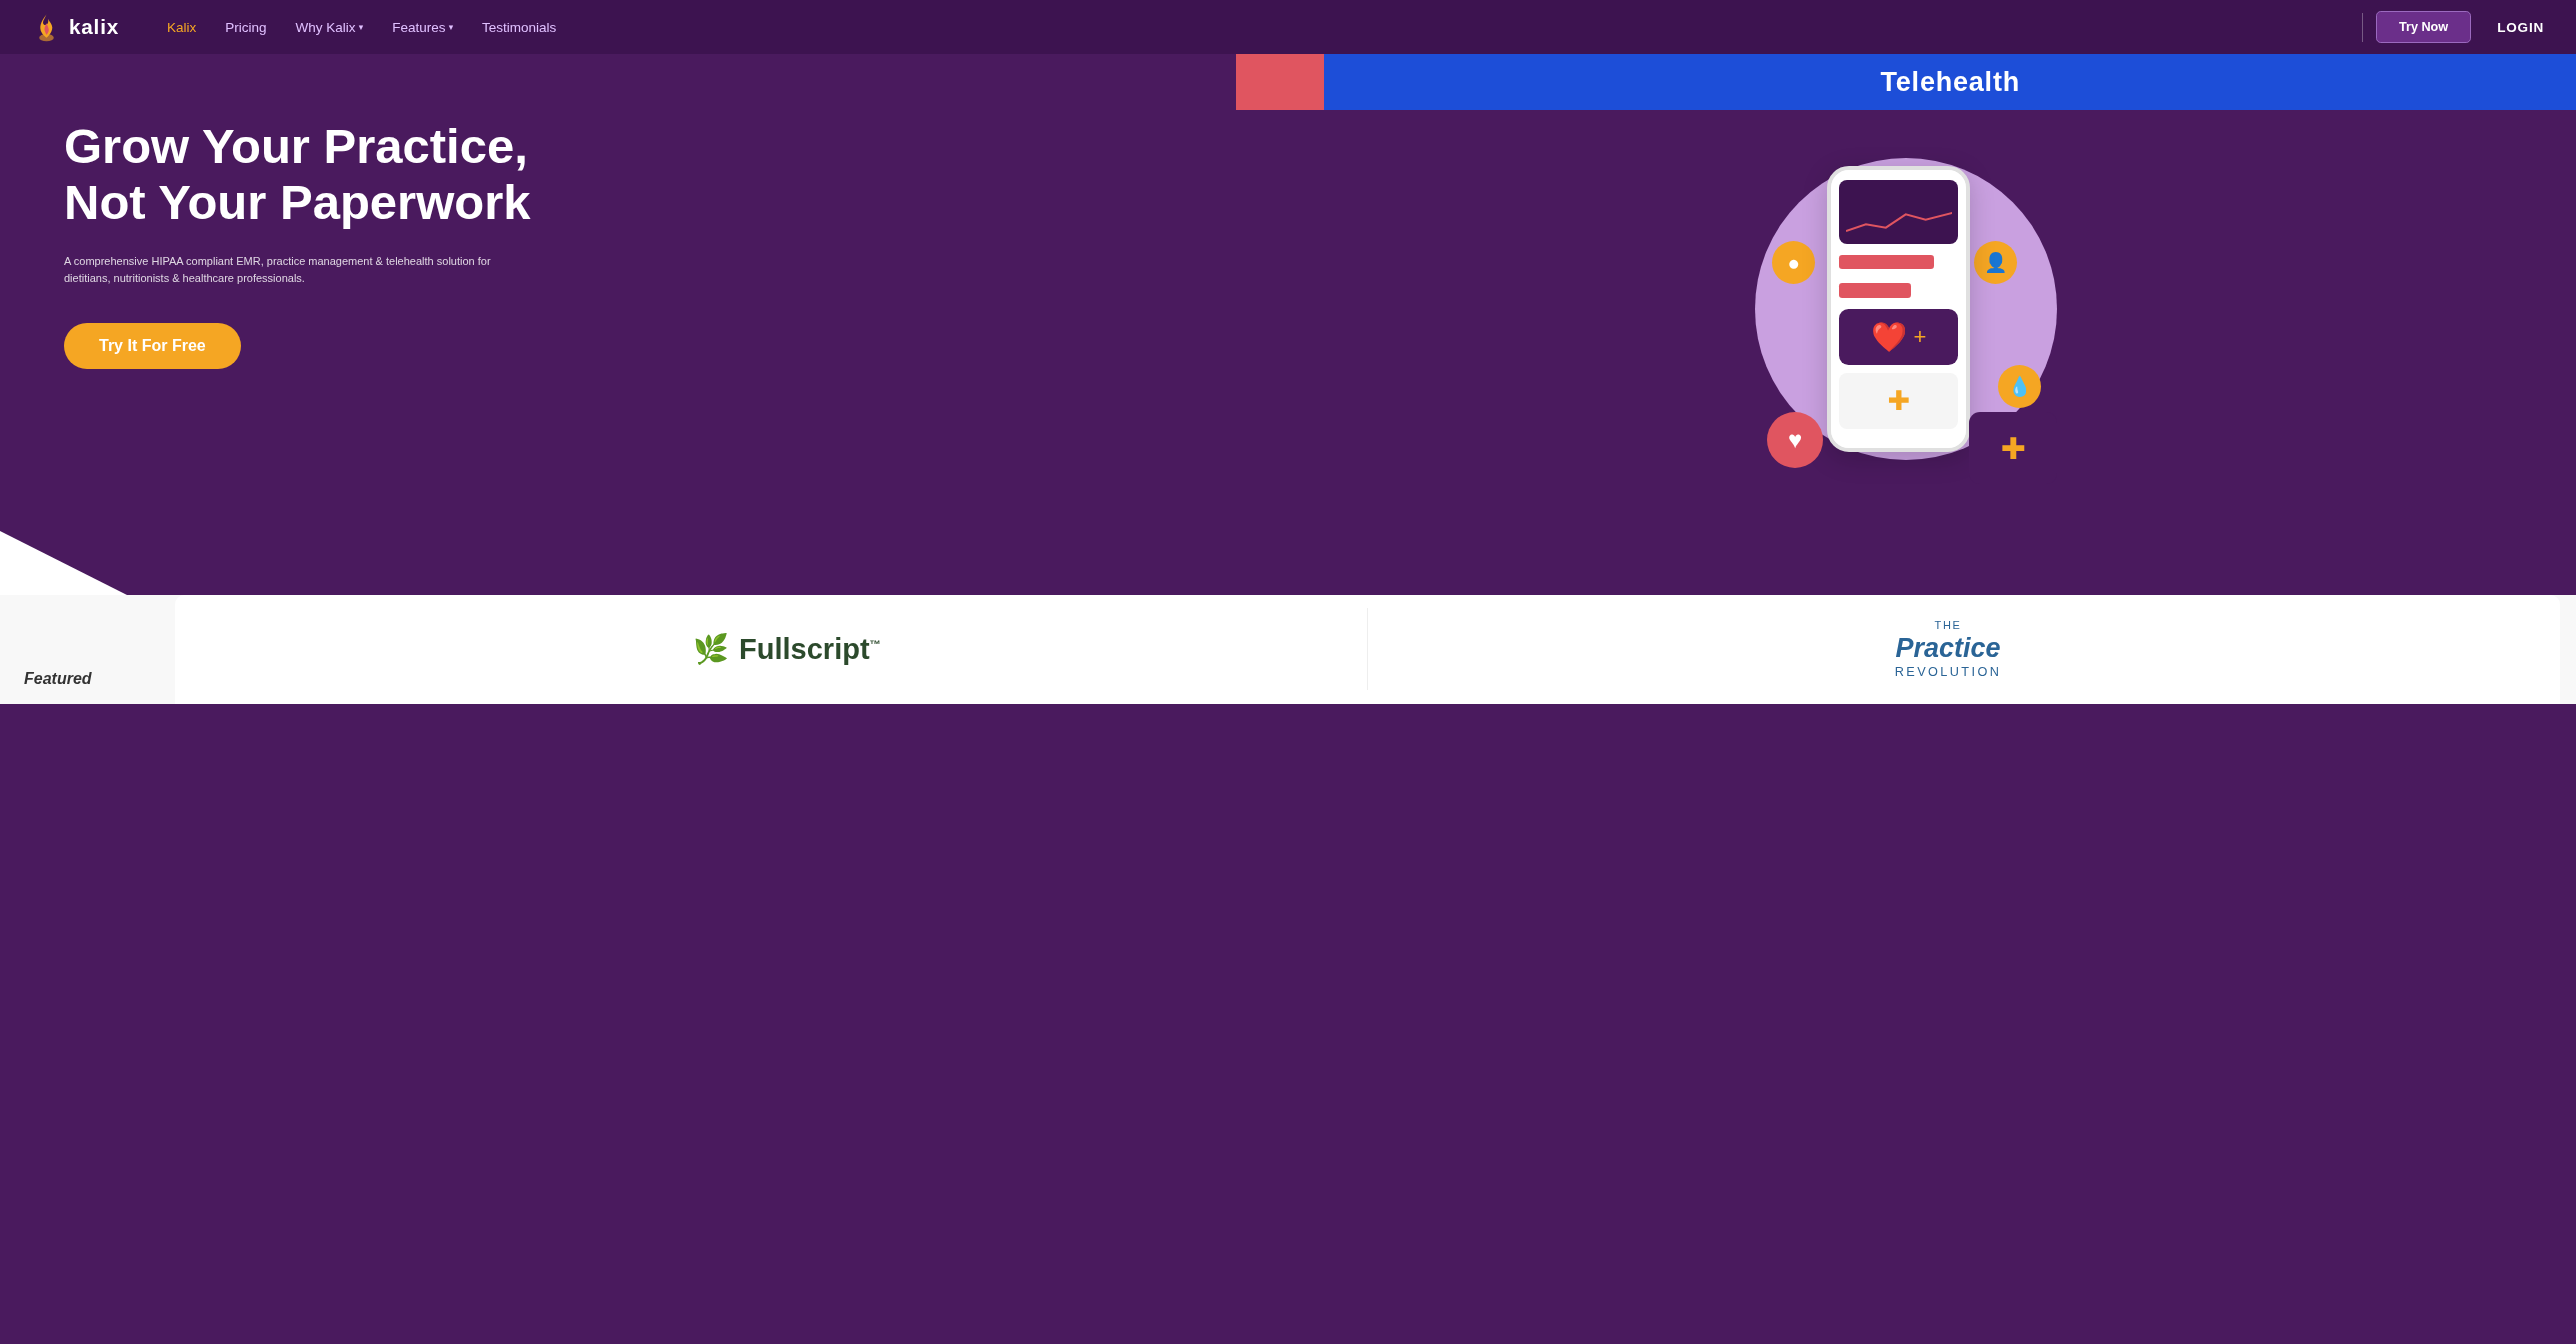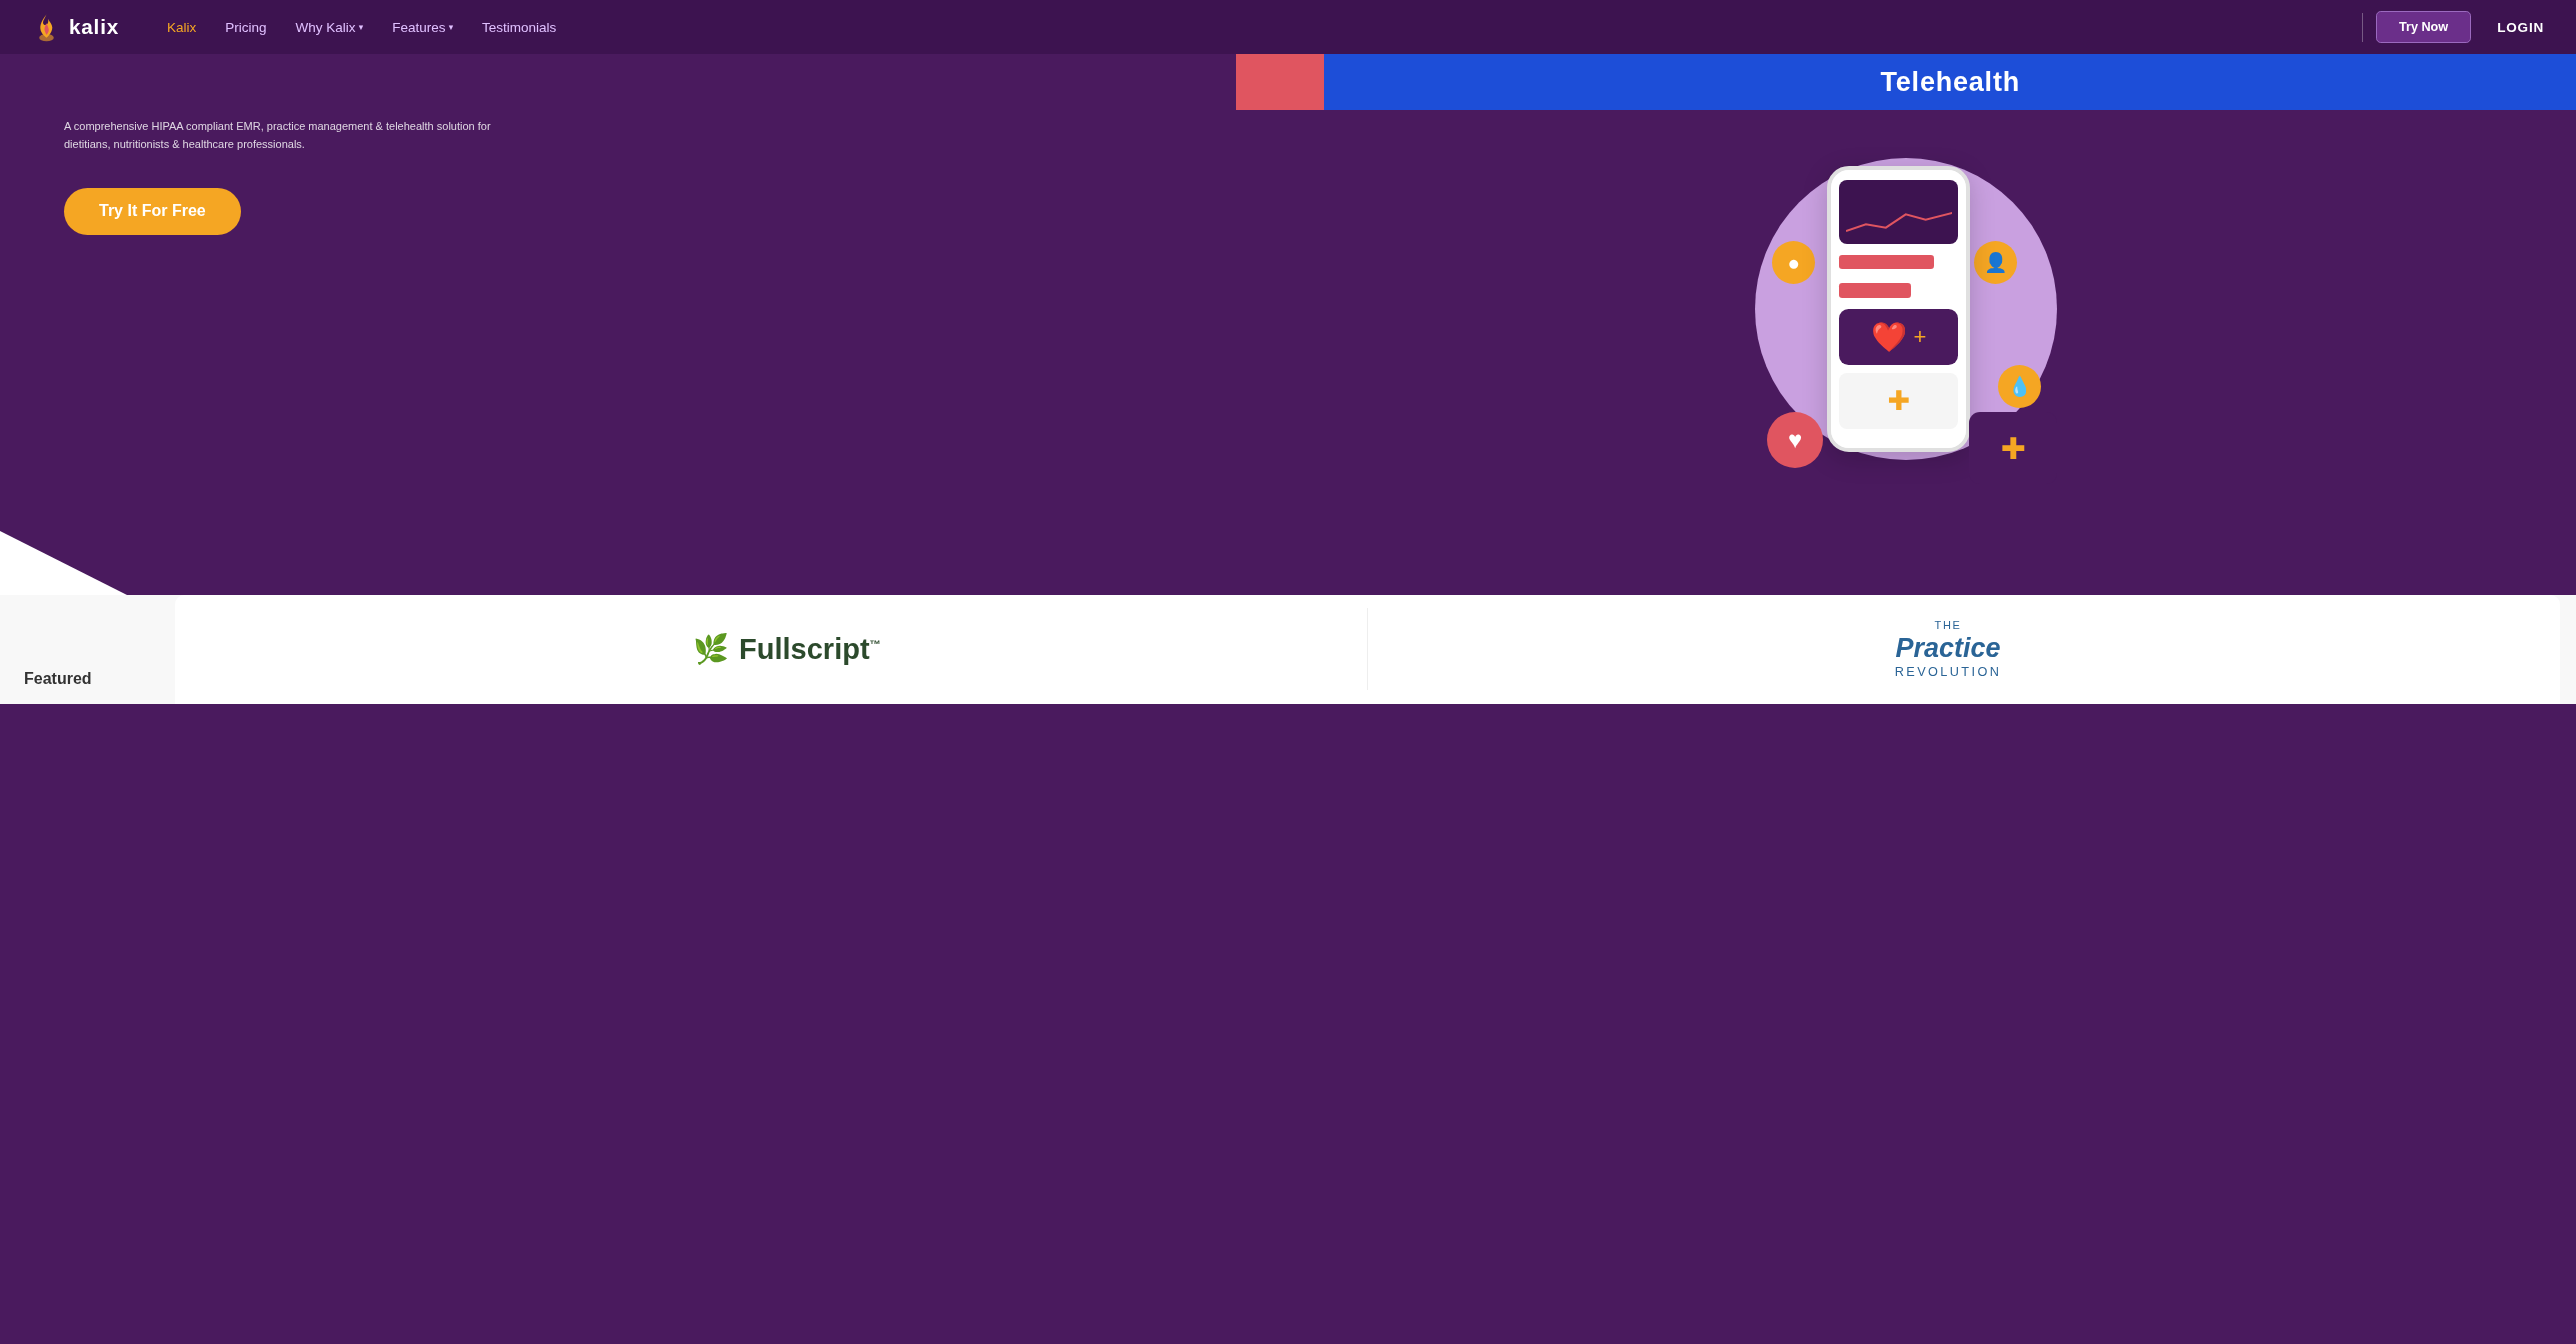--- a/index.html
+++ b/index.html
@@ -314,20 +314,21 @@
       padding: 0 0 0 0;
       display: flex;
       min-height: 103px;
     }
     .partners-left {
       background: #f8f8f8;
       width: 159px;
       display: flex;
       align-items: flex-end;
       padding: 16px 24px;
+      font-style: italic;
     }
     .partners-featured-label {
       color: #333;
       font-size: 16px;
       font-weight: 700;
     }
     .partners-logos {
       display: flex;
       flex: 1;
       background: #fff;
@@ -421,20 +422,21 @@
   <div class="nav-divider"></div>
 
   <div class="nav-right">
     <button class="btn-try-now">Try Now</button>
     <button class="btn-login">LOGIN</button>
   </div>
 </nav>
 
 <section class="hero">
   <div class="hero-content">
+    <h1 class="hero-title">Grow Your Practice, Not Your Paperwork</h1>
     <p class="hero-subtitle">A comprehensive HIPAA compliant EMR, practice management &amp; telehealth solution for dietitians, nutritionists &amp; healthcare professionals.</p>
     <button class="btn-try-free">Try It For Free</button>
   </div>
 
   <div class="hero-right">
     <div class="telehealth-banner">
       <div class="telehealth-red"></div>
       <div class="telehealth-orange">
         <span class="telehealth-label">Telehealth</span>
       </div>

